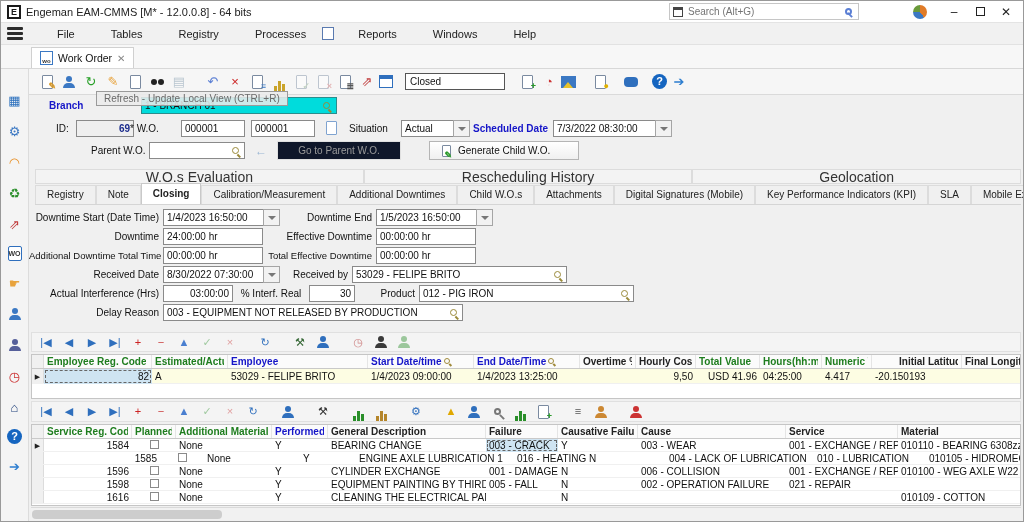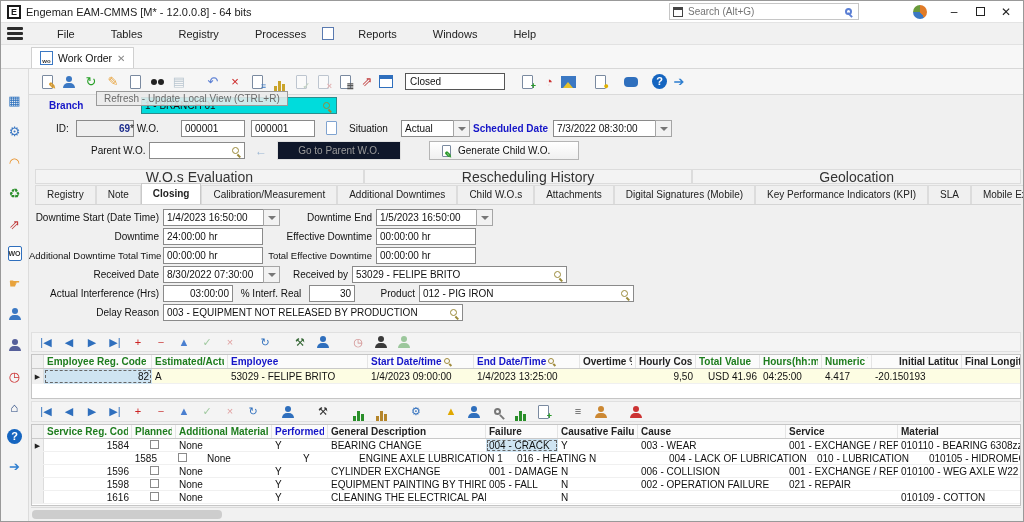--- a/index.html
+++ b/index.html
@@ -579,21 +579,21 @@
             </div>
           </div>
           <div>
             <div class="grow">
               <div class="mk">▶</div>
               <div class="gc a-right" style="width: 88px;">1584</div>
               <div class="gc a-center" style="width: 44px;"><span class="cb"></span></div>
               <div class="gc" style="width: 96px;">None</div>
               <div class="gc" style="width: 56px;">Y</div>
               <div class="gc" style="width: 158px;">BEARING CHANGE</div>
-              <div class="gc sel" style="width: 72px;">004 - CRACK</div>
+              <div class="gc sel" style="width: 72px;">003 - CRACK</div>
               <div class="gc" style="width: 80px;">Y</div>
               <div class="gc" style="width: 148px;">003 - WEAR</div>
               <div class="gc" style="width: 112px;">001 - EXCHANGE / REPLACEMENT</div>
               <div class="gc" style="width: 150px;">010110 - BEARING 6308zz</div>
             </div>
             <div class="grow">
               <div class="mk"></div>
               <div class="gc a-right" style="width: 88px; margin-left: 28px;">1585</div>
               <div class="gc a-center" style="width: 44px;"><span class="cb"></span></div>
               <div class="gc" style="width: 96px;">None</div>

